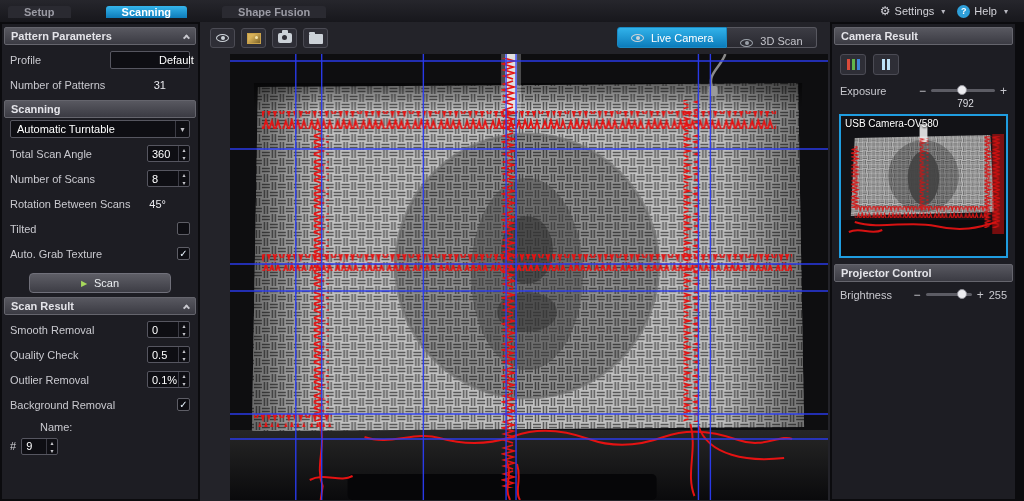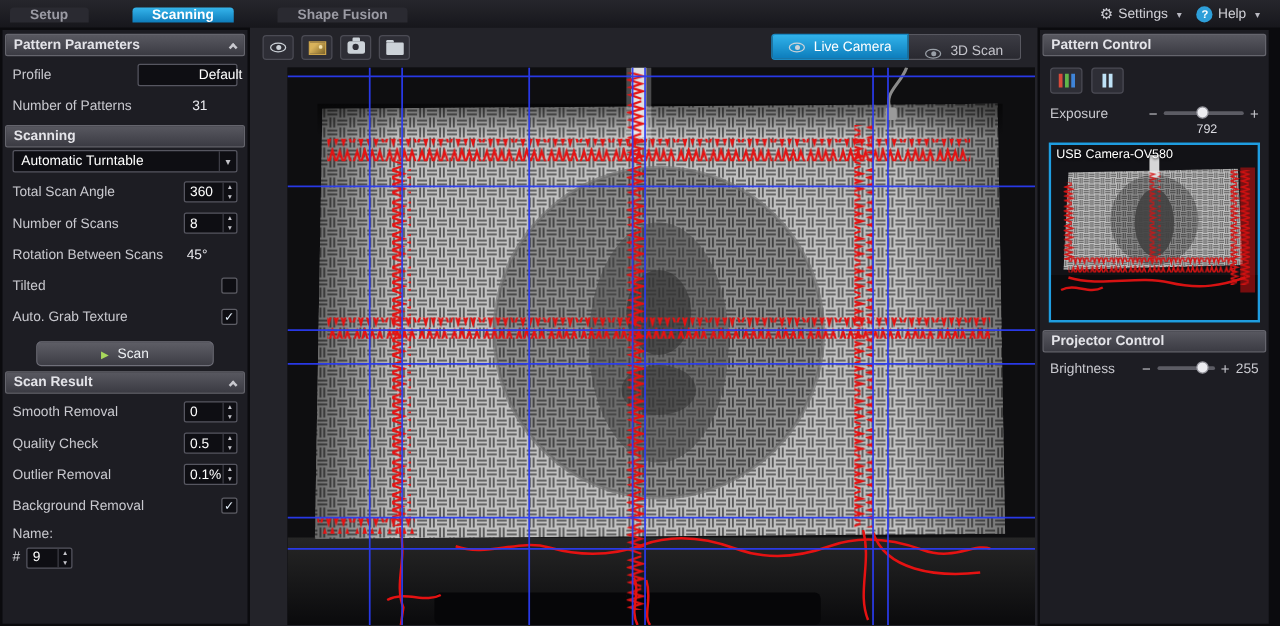--- a/index.html
+++ b/index.html
@@ -30,21 +30,21 @@
 .dd.profile { width:80px;padding-left:42px; }
 .dd.mode { margin:2px 8px 3px 8px; }
 .spin { display:flex; height:17px; border:1px solid #565660; background:#0e0e13; border-radius:2px; }
 .spin .sp-val { width:30px; display:flex; align-items:center; padding-left:4px; color:#fff; }
 .spin.narrow .sp-val { width:24px; }
 .sp-btns { width:11px; display:flex; flex-direction:column; border-left:1px solid #3c3c45; }
 .sp-btns span { flex:1; font-size:6px; line-height:8px; text-align:center; color:#c6c6cc; }
 .cb { width:13px; height:13px; border:1px solid #5e5e66; background:#0e0e13; border-radius:2px; display:flex; align-items:center; justify-content:center; color:#e9f5ff; font-size:10px; }
 .scan-btn { margin:7px auto 4px auto; width:142px; height:20px; background:linear-gradient(#5e5e66,#3d3d45); border:1px solid #70707a; border-radius:4px; display:flex; align-items:center; justify-content:center; gap:7px; color:#eceff2; }
 .scan-btn .play { color:#a8d95c; font-size:8px; }
-.name-lbl { padding:4px 8px 0 8px; height:18px; color:#c9c9cf; }
+.name-lbl { padding:4px 8px 0 8px; height:18px; color:#c9c9cf;margin-left:30px; }
 .name-row { display:flex; align-items:center; gap:5px; padding:0 8px; height:22px; }
 .name-input { flex:1; height:17px; background:#0e0e13; border:1px solid #565660; border-radius:2px; color:#fff; font-family:inherit; font-size:11px; padding:0 4px; }
 
 
 .viewport { position:absolute; left:200px; top:22px; width:630px; height:479px; background:#232329; }
 .vp-toolbar { position:relative; height:32px; display:flex; align-items:center; gap:6px; padding:0 10px; }
 .vpi { width:25px; height:20px; background:#2e2e36; border:1px solid #4b4b54; border-radius:3px; display:flex; align-items:center; justify-content:center; }
 .eye { width:13px; height:8px; border:1px solid #ccd2d8; border-radius:50%; position:relative; }
 .eye::after { content:""; position:absolute; left:50%; top:50%; width:4px; height:4px; margin:-2px 0 0 -2px; background:#ccd2d8; border-radius:50%; }
 .eye.dim { border-color:#9aa0a8; } .eye.dim::after { background:#9aa0a8; }
@@ -308,21 +308,21 @@
           <path d="M66,0 V446 M92,0 V446 M194,0 V446 M277,0 V446 M287,0 V446 M470,0 V446 M482,0 V446"></path>
           <path d="M0,7 H600 M0,95 H600 M0,210 H600 M0,237 H600 M0,360 H600 M0,385 H600"></path>
         </g>
       </svg>
     </div>
   </div>
 
   <div class="right-panel">
 
     <div class="sec-hd">
-      <span>Pattern Control</span>
+      <span>Camera Result</span>
     </div>
     <div class="ctrl-row">
       <div class="ctrl-btn">
         <span class="bar" style="background:#d84a3a"></span>
         <span class="bar" style="background:#61b54a"></span>
         <span class="bar" style="background:#3f84d8"></span>
       </div>
       <div class="ctrl-btn">
         <span class="bar" style="background:#bfe3f7"></span>
         <span class="bar" style="background:#bfe3f7"></span>

